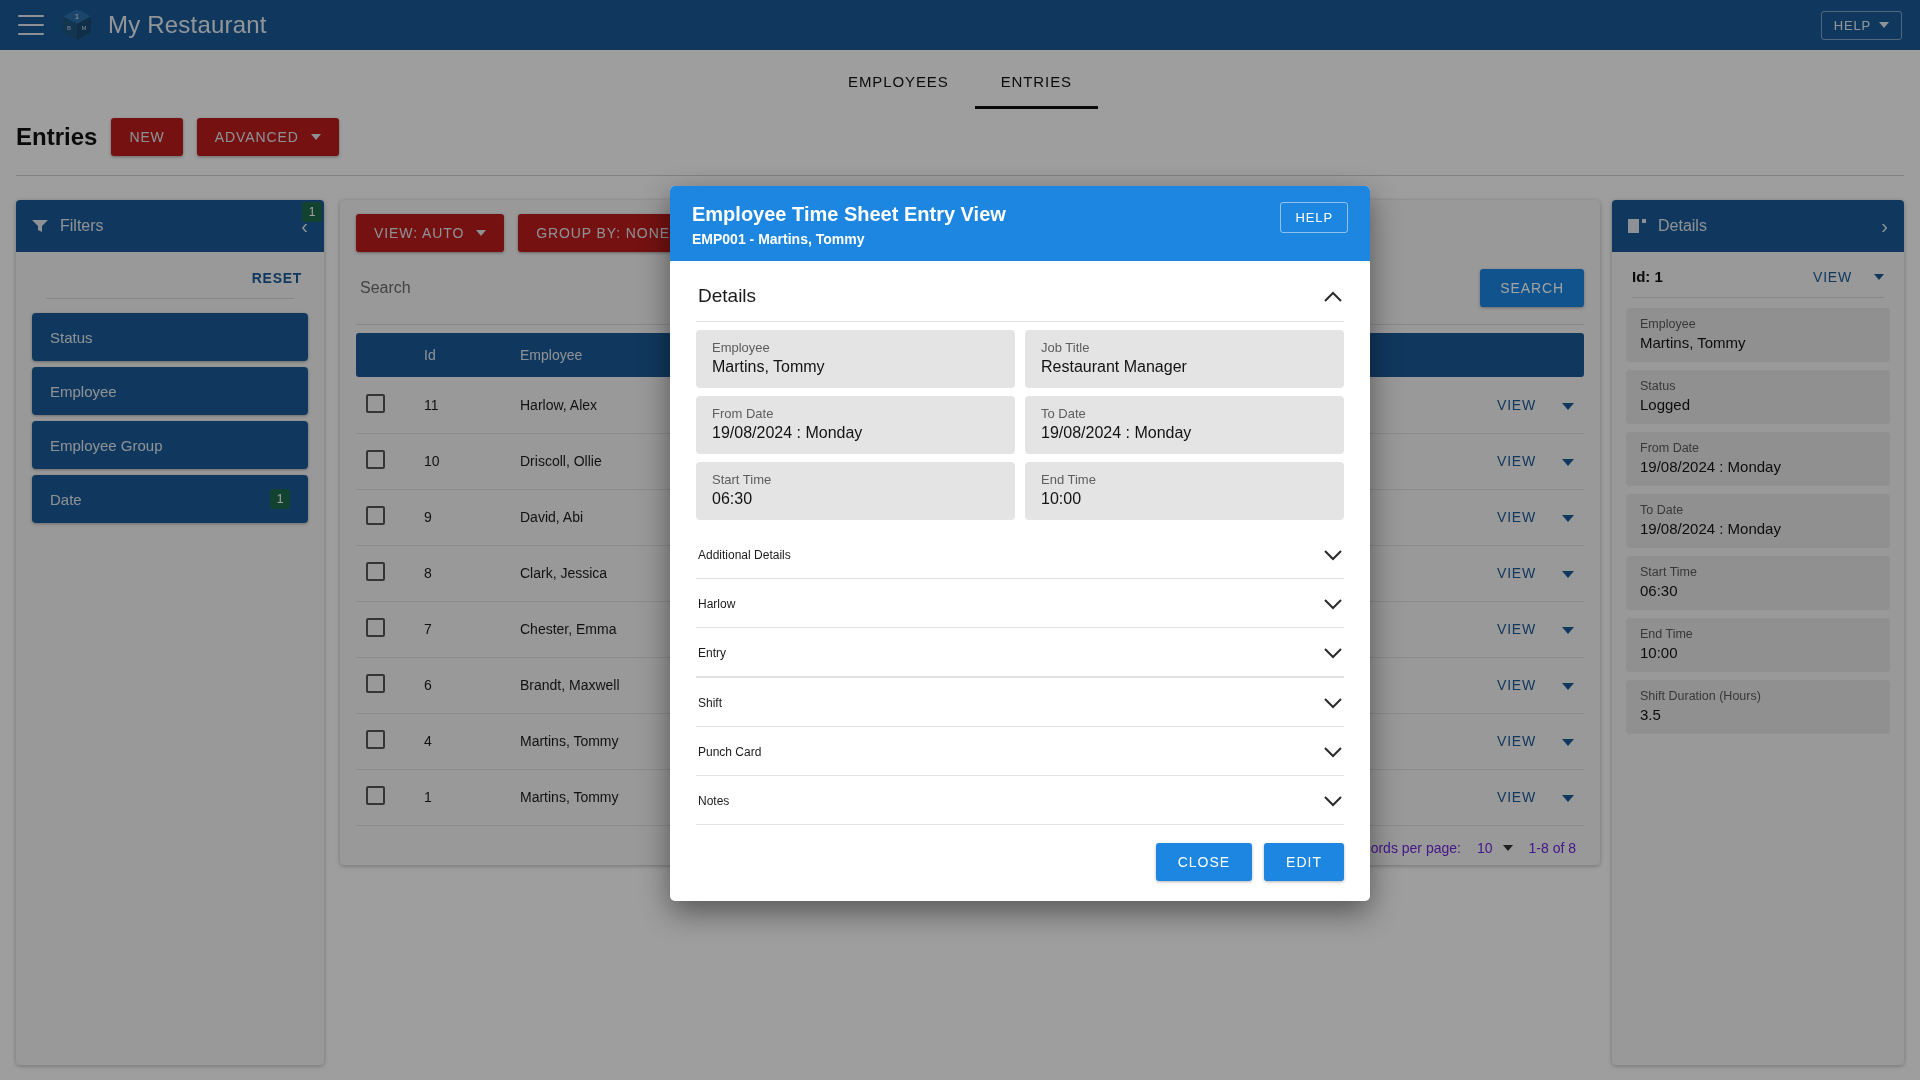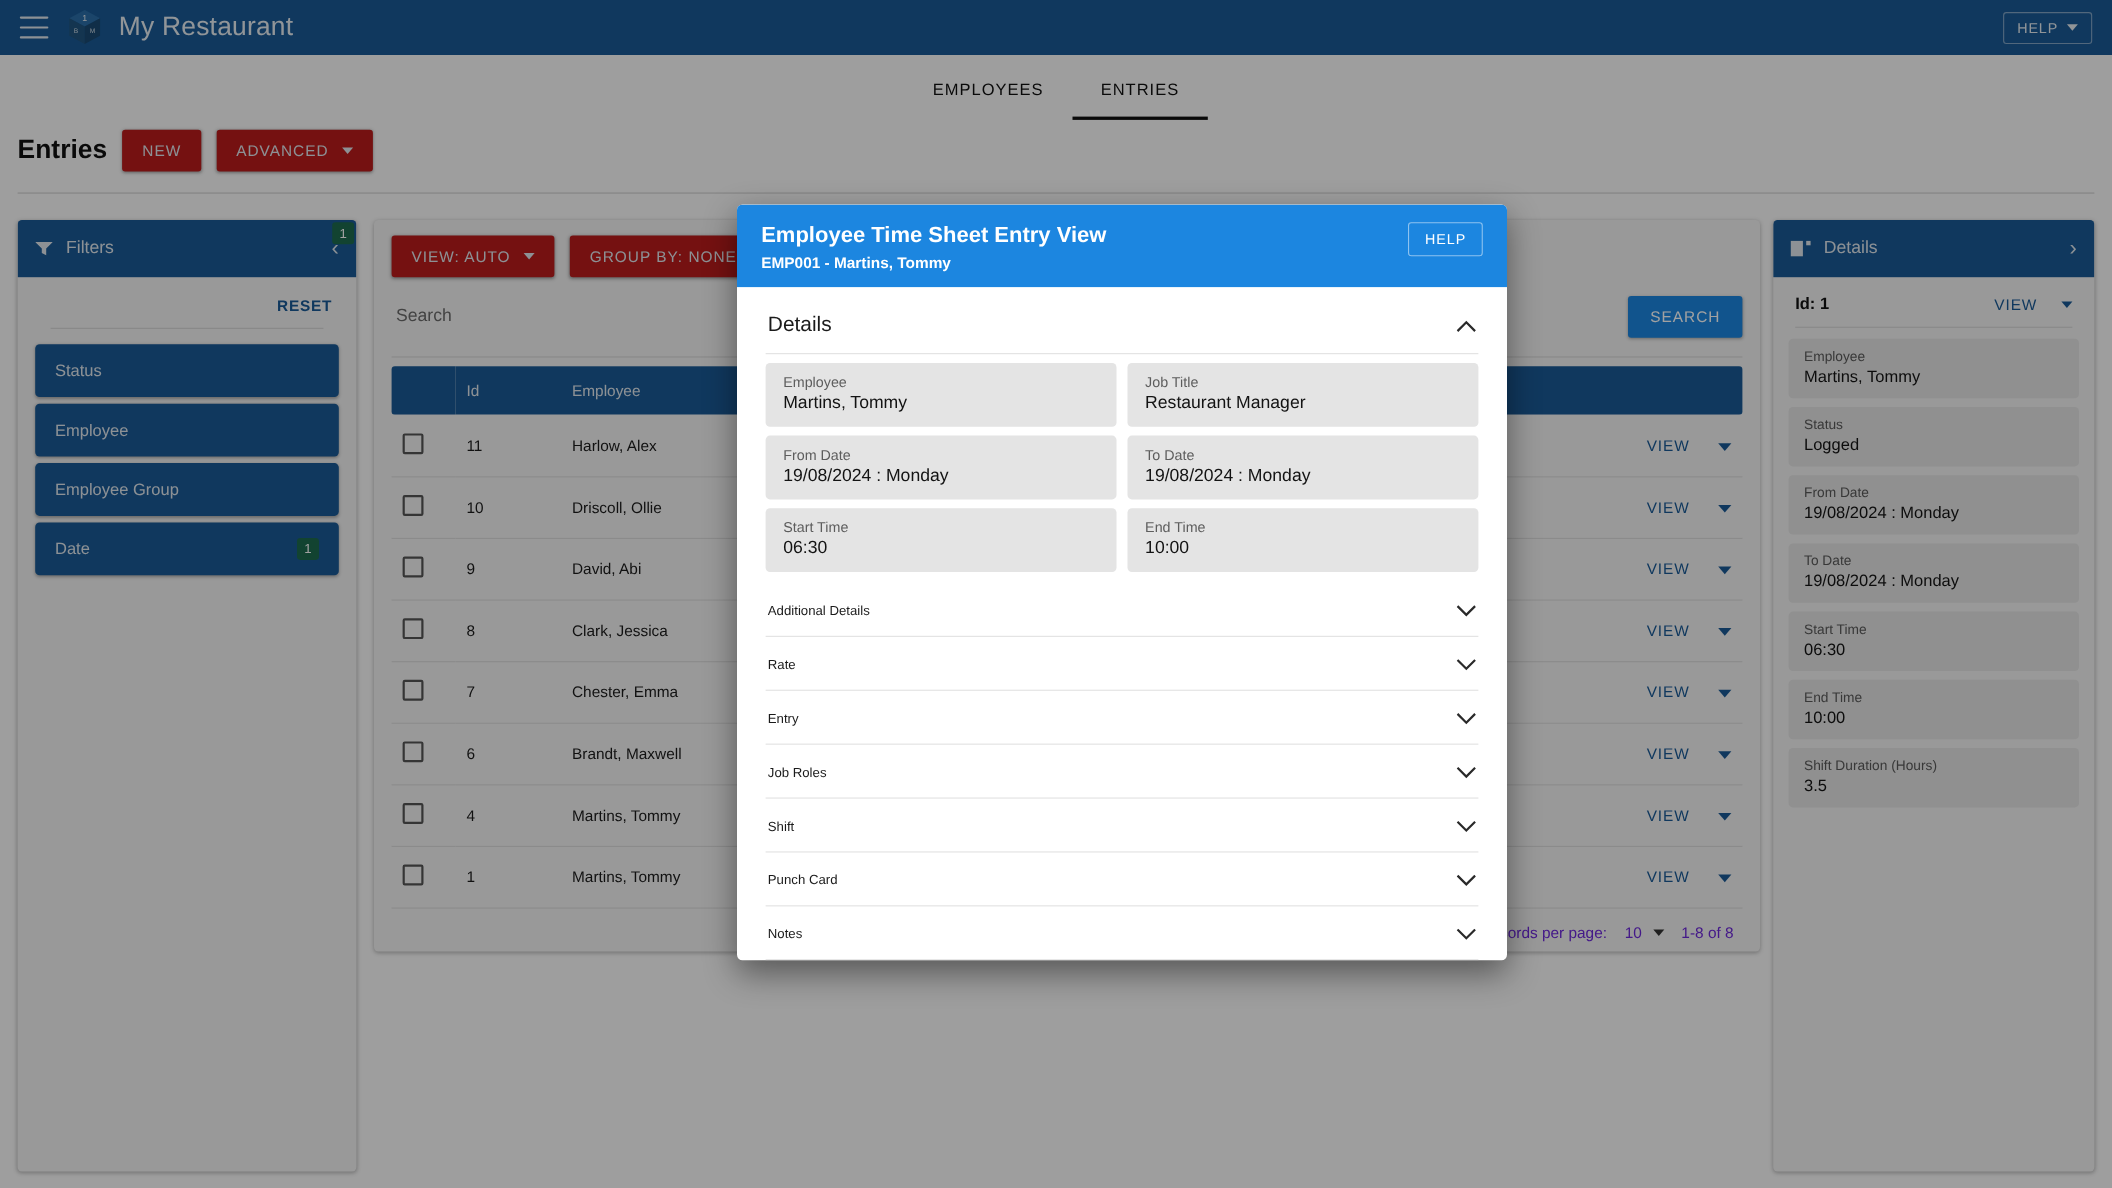--- a/index.html
+++ b/index.html
@@ -484,45 +484,37 @@
           <div class="acc-head sub">
             <span>Additional Details</span>
             <span class="acc-chev">
               <svg class="chev-svg" width="18" height="11" viewBox="0 0 18 11">
                 <path d="M1 1 L9 9 L17 1" stroke="#2a2a2a" stroke-width="2" fill="none"></path>
               </svg>
             </span>
           </div>
           <div class="acc-line"></div>
           <div class="acc-head sub">
-            <span>Rate</span>
+            <span>Harlow</span>
             <span class="acc-chev">
               <svg class="chev-svg" width="18" height="11" viewBox="0 0 18 11">
                 <path d="M1 1 L9 9 L17 1" stroke="#2a2a2a" stroke-width="2" fill="none"></path>
               </svg>
             </span>
           </div>
           <div class="acc-line"></div>
           <div class="acc-head sub">
             <span>Entry</span>
             <span class="acc-chev">
               <svg class="chev-svg" width="18" height="11" viewBox="0 0 18 11">
                 <path d="M1 1 L9 9 L17 1" stroke="#2a2a2a" stroke-width="2" fill="none"></path>
               </svg>
             </span>
           </div>
           <div class="acc-line"></div>
-          <div class="acc-head sub">
-            <span>Job Roles</span>
-            <span class="acc-chev">
-              <svg class="chev-svg" width="18" height="11" viewBox="0 0 18 11">
-                <path d="M1 1 L9 9 L17 1" stroke="#2a2a2a" stroke-width="2" fill="none"></path>
-              </svg>
-            </span>
-          </div>
           <div class="acc-line"></div>
           <div class="acc-head sub">
             <span>Shift</span>
             <span class="acc-chev">
               <svg class="chev-svg" width="18" height="11" viewBox="0 0 18 11">
                 <path d="M1 1 L9 9 L17 1" stroke="#2a2a2a" stroke-width="2" fill="none"></path>
               </svg>
             </span>
           </div>
           <div class="acc-line"></div>
@@ -540,15 +532,23 @@
             <span class="acc-chev">
               <svg class="chev-svg" width="18" height="11" viewBox="0 0 18 11">
                 <path d="M1 1 L9 9 L17 1" stroke="#2a2a2a" stroke-width="2" fill="none"></path>
               </svg>
             </span>
           </div>
           <div class="acc-line"></div>
         </div>
     </div>
 
+    <div class="modal-footer">
+      <button class="btn-dlg">
+        <span>CLOSE</span>
+      </button>
+      <button class="btn-dlg">
+        <span>EDIT</span>
+      </button>
+    </div>
   </div>
 
 </div>
 
 </body></html>

